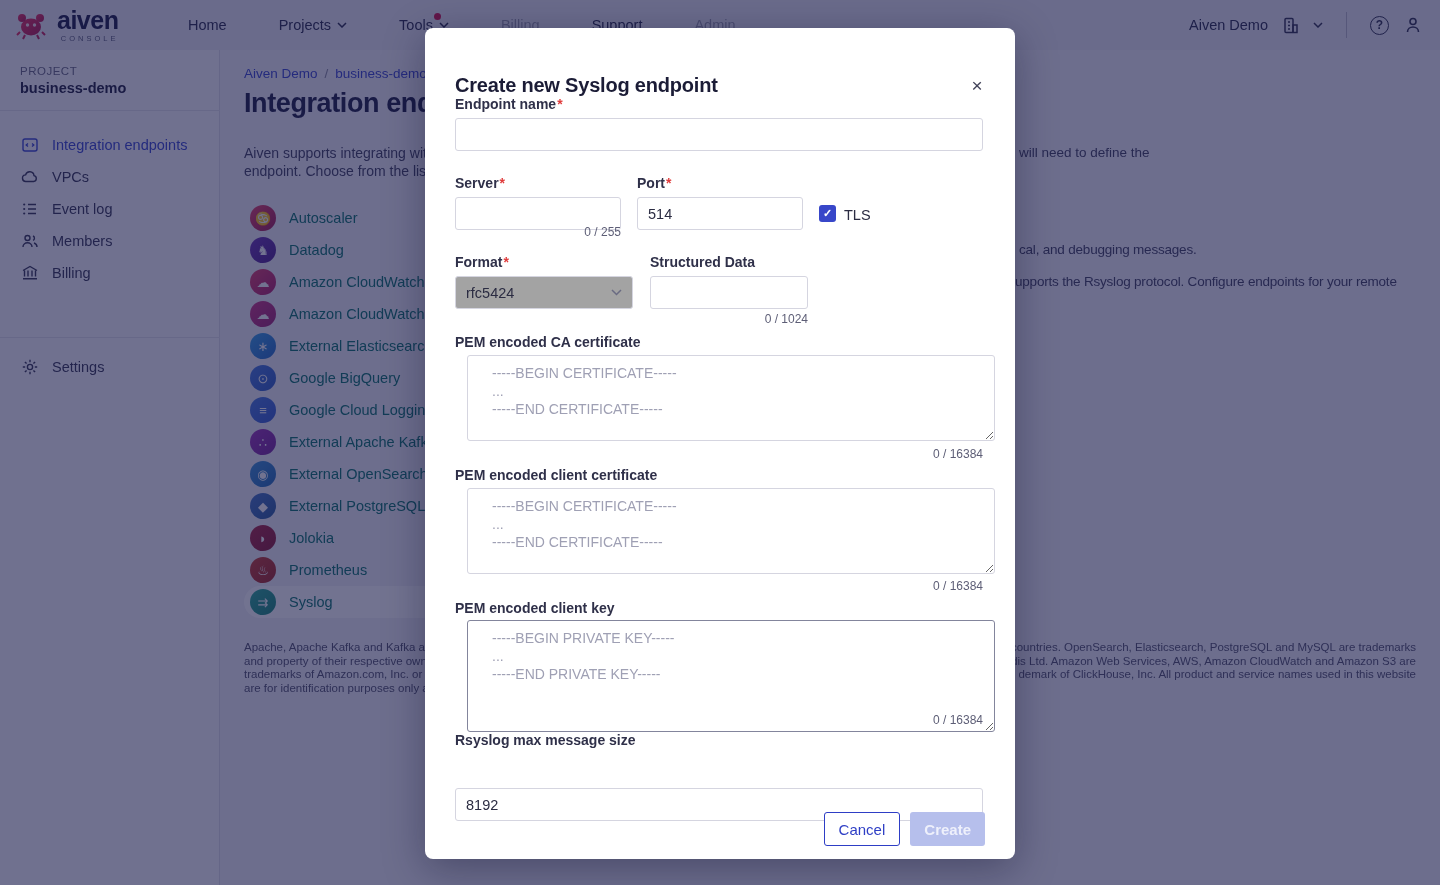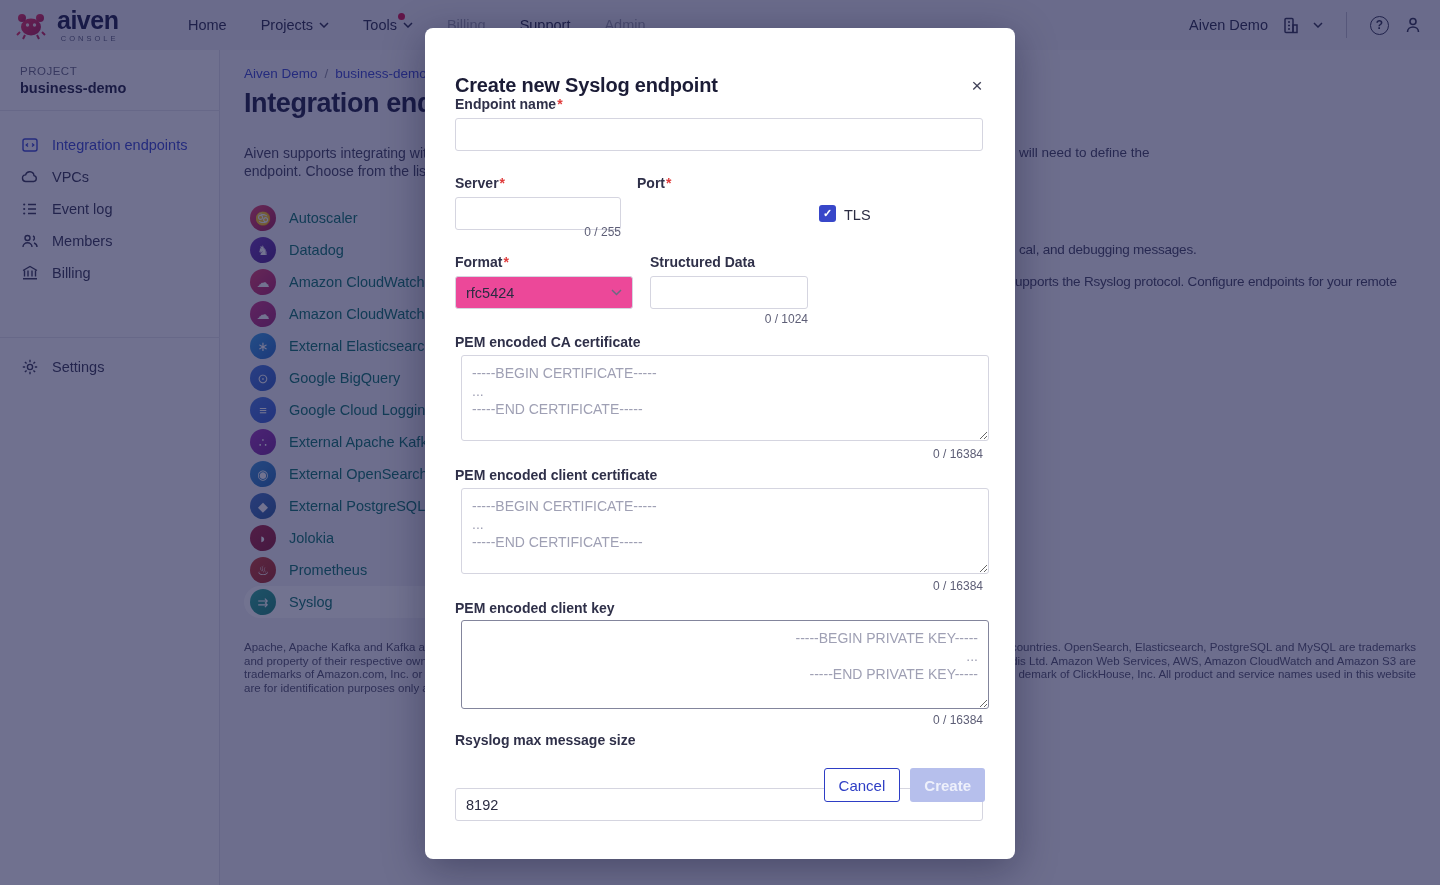--- a/index.html
+++ b/index.html
@@ -6,21 +6,21 @@
   html,body { width:1440px; height:885px; }
   body { font-family:"Liberation Sans",sans-serif; position:relative; overflow:hidden; background:#f2f2f7; }
 
   
   .navbar { position:absolute; left:0; top:0; width:1440px; height:50px; background:#ebecf2;
             display:flex; align-items:center; z-index:1; }
   .logo { display:flex; align-items:flex-start; gap:9px; margin-left:14px; width:152px; }
   .logo-txt { display:flex; flex-direction:column; line-height:1;text-align:center; }
   .logo-name { font-size:25px; font-weight:800; color:#20224a; letter-spacing:-0.5px; }
   .logo-sub { font-size:7.5px; letter-spacing:3px; color:#5b5d7a; margin-top:2px; align-self:flex-end; }
-  .nav-items { display:flex; align-items:center; gap:34px; margin-left:22px; }
+  .nav-items { display:flex; align-items:center; gap:52px; margin-left:22px; }
   .nav-item { font-size:14.5px; color:#2e3050; display:flex; align-items:center; gap:6px; position:relative; cursor:pointer; }
   .nav-item.faded { opacity:0.42; }
   .tools-dot { position:absolute; top:-4px; right:8px; width:7px; height:7px; border-radius:50%; background:#d8174f; }
   .nav-right { position:absolute; right:16px; top:0; height:50px; display:flex; align-items:center; gap:13px; }
   .org-name { font-size:14.5px; color:#2e3050; }
   .vdivider { width:1px; height:26px; background:#b9bac8; margin:0 10px; }
   .icon-btn { width:22px; height:22px; display:flex; align-items:center; justify-content:center; color:#343654; }
   .help-circle { width:19px; height:19px; border:1.6px solid #343654; border-radius:50%; font-size:12px; font-weight:700;
                  display:flex; align-items:center; justify-content:center; color:#343654; }
 
@@ -63,34 +63,34 @@
   .modal { position:absolute; left:425px; top:28px; width:590px; height:831px; background:#ffffff;
            border-radius:8px; box-shadow:0 10px 40px rgba(8,10,40,0.35); z-index:10; }
   .m-title { position:absolute; left:30px; top:46px; font-size:20px; font-weight:800; letter-spacing:-0.2px; color:#1b1c36; }
   .m-close { position:absolute; right:26px; top:46px; width:24px; height:24px; font-size:19px; color:#43445a;
              display:flex; align-items:center; justify-content:center; cursor:pointer; }
   .lbl { position:absolute; font-size:14px; font-weight:600; color:#2f3049; white-space:nowrap; }
   .req { color:#e03c3c; margin-left:1px; }
   .inp { position:absolute; height:33px; border:1px solid #d5d5e0; border-radius:3px; background:#fff;
          font-family:"Liberation Sans",sans-serif; font-size:14.5px; color:#2b2c42; padding:0 10px; }
   .counter { position:absolute; font-size:12px; color:#5d5e76; text-align:right; }
-  .select { position:absolute; height:33px; border:1px solid #d5d5e0; border-radius:3px; background:#ec4899;
+  .select { position:absolute; height:33px; border:1px solid #d5d5e0; border-radius:3px; background:#a3a3a3;
             display:flex; align-items:center; padding:0 10px; font-size:14.5px; color:#2b2c42; cursor:pointer; }
   .select svg { position:absolute; right:10px; }
-  .ta { position:absolute; left:36px; width:528px; border:1px solid #d5d5e0; border-radius:3px;
+  .ta { position:absolute; left:42px; width:528px; border:1px solid #d5d5e0; border-radius:3px;
         font-family:"Liberation Sans",sans-serif; font-size:14px; line-height:18px; color:#2b2c42;
-        padding:8px 10px; resize:both; overflow:auto; }
+        padding:8px 24px; resize:both; overflow:auto; }
   .ta::placeholder { color:#9fa0b4; }
   .inp::placeholder { color:#9fa0b4; }
   .ta.dark { border-color:#83859c; }
   .checkbox { position:absolute; left:394px; top:177px; width:17px; height:17px; background:#3847c9;
               border-radius:3px; display:flex; align-items:center; justify-content:center; cursor:pointer; }
   .checkbox span { color:#fff; font-size:11px; font-weight:700; line-height:1; }
   .tls-lbl { position:absolute; left:419px; top:179px; font-size:14.5px; color:#2b2c42; }
-  .m-btns { position:absolute; right:30px; top:740px; display:flex; gap:10px; }
+  .m-btns { position:absolute; right:30px; top:784px; display:flex; gap:10px; }
   .btn { height:34px; border-radius:3px; font-family:"Liberation Sans",sans-serif; font-size:15px;
          display:flex; align-items:center; justify-content:center; padding:0 14px; cursor:pointer; border:none; }
   .btn-cancel { background:#fff; border:1px solid #2e3ec5; color:#2e3ec5; }
   .btn-create { background:#b6bfec; color:#eef0fb; font-weight:600; }
 </style>
 </head>
 <body>
 
 <div class="navbar">
   <div class="logo">
@@ -334,20 +334,21 @@
     <span>Endpoint name</span><span class="req">*</span></div>
   <input class="inp" style="left: 30px; top: 90px; width: 528px;" value="">
 
   <div class="lbl" style="left:30px; top:147px">
     <span>Server</span><span class="req">*</span></div>
   <input class="inp" style="left: 30px; top: 169px; width: 166px;" value="">
   <div class="counter" style="left:30px; top:197px; width:166px">0 / 255</div>
 
   <div class="lbl" style="left:212px; top:147px">
     <span>Port</span><span class="req">*</span></div>
+  <input class="inp" style="left: 212px; top: 169px; width: 166px;" value="514">
 
   <span class="checkbox">
       <span>✓</span>
     </span>
   <span class="tls-lbl">TLS</span>
 
   <div class="lbl" style="left:30px; top:226px">
     <span>Format</span><span class="req">*</span></div>
   <div class="select" style="left:30px; top:248px; width:178px">
     <span>rfc5424</span>
@@ -367,21 +368,21 @@
 -----END CERTIFICATE-----"></textarea>
   <div class="counter" style="left:30px; top:419px; width:528px">0 / 16384</div>
 
   <div class="lbl" style="left:30px; top:439px">PEM encoded client certificate</div>
   <textarea class="ta" style="top: 460px; height: 86px;" placeholder="-----BEGIN CERTIFICATE-----
 ...
 -----END CERTIFICATE-----"></textarea>
   <div class="counter" style="left:30px; top:551px; width:528px">0 / 16384</div>
 
   <div class="lbl" style="left:30px; top:572px">PEM encoded client key</div>
-  <textarea class="ta dark" style="top: 592px; height: 89px; text-align: right;" placeholder="-----BEGIN PRIVATE KEY-----
+  <textarea class="ta dark" style="top: 592px; height: 112px;" placeholder="-----BEGIN PRIVATE KEY-----
 ...
 -----END PRIVATE KEY-----"></textarea>
   <div class="counter" style="left:30px; top:685px; width:528px">0 / 16384</div>
 
   <div class="lbl" style="left:30px; top:704px">Rsyslog max message size</div>
   <input class="inp" style="left: 30px; top: 760px; width: 528px;" value="8192">
 
   <div class="m-btns">
     <button class="btn btn-cancel">Cancel</button>
     <button class="btn btn-create">Create</button>

